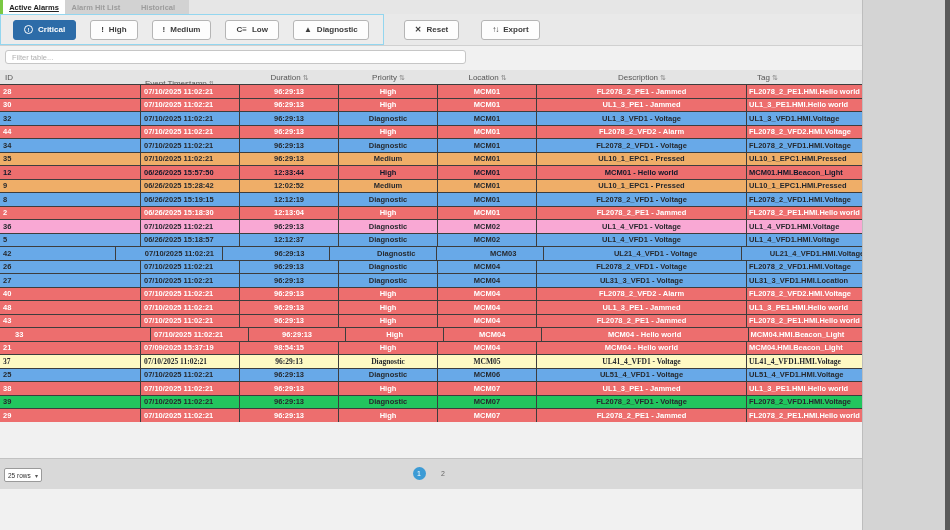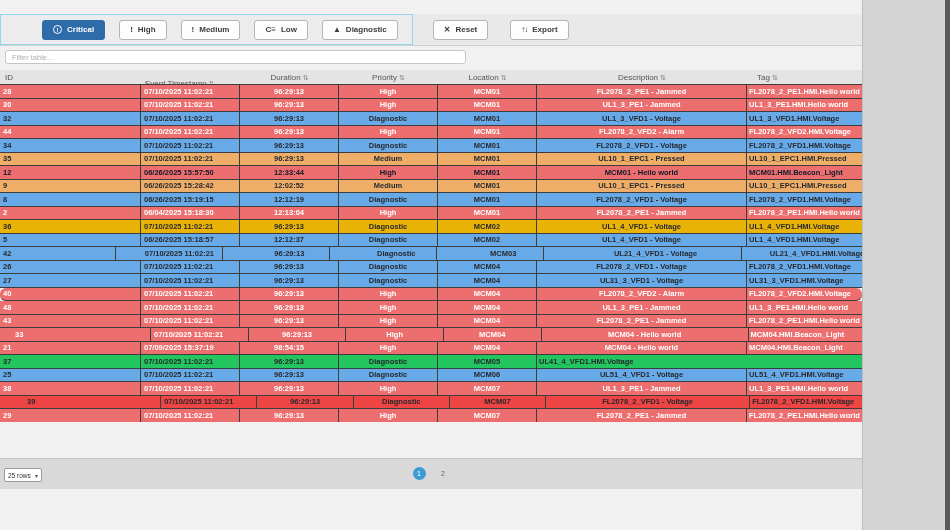--- a/index.html
+++ b/index.html
@@ -15,21 +15,21 @@
          font-size:7.5px; font-weight:bold; color:#9c9c9c; background:#d2d2d2; cursor:pointer; }
   .tab.active { background:#ffffff; color:#222; }
   .tab.active span { text-decoration:underline; }
 
   
   .toolbar { position:absolute; left:0; top:14px; width:862px; height:32px; background:#e9e9e9; display:flex; align-items:center; border-bottom:1px solid #d0d0d0; }
   .filter-group { height:31px; display:flex; align-items:center; gap:14px; padding:0 14px 0 12px; border:1px solid #93d6ef; background:#ececec; }
   .btn { height:20px; display:inline-flex; align-items:center; gap:5px; padding:0 10px; background:#fdfdfd;
          border:1px solid #b5b5b5; border-radius:3px; font-size:8px; font-weight:bold; color:#3c3c3c; cursor:pointer; white-space:nowrap; }
   .btn .ic { font-size:8px; font-weight:bold; }
-  .btn.primary { color:#fff;margin-left:29px; }
+  .btn.primary { color:#fff; }
   .circle-ic { width:9px; height:9px; border:1px solid #fff; border-radius:50%; display:inline-flex; align-items:center; justify-content:center; font-size:6px; color:#fff; }
   .toolbar .sep { width:20px; }
   .toolbar .sep2 { width:22px; }
 
   
   .filter-input { position:absolute; left:5px; top:50px; width:461px; height:14px; border:1px solid #c6c6c6; border-radius:3px;
                   background:#fff; font-size:7.5px; padding:0 6px; color:#444; font-family:"Liberation Sans", sans-serif; }
   .filter-input::placeholder { color:#b0b0b0; }
 
   
@@ -53,20 +53,32 @@
   .rows-select .arrow { font-size:6px; color:#555; }
   .pager { position:absolute; left:0; top:8px; width:862px; display:flex; justify-content:center; gap:11px; align-items:center; }
   .page { font-size:7px; color:#666; cursor:pointer; min-width:13px; text-align:center; }
   .page.active { width:13px; height:13px; border-radius:50%; color:#fff; display:flex; align-items:center; justify-content:center; }
 </style>
 </head>
 <body>
 
 <div class="stage">
 
+  <div class="tabbar">
+    <div class="tab-accent" style="background: rgb(122, 201, 67);"></div>
+    <div class="tab active">
+        <span>Active Alarms</span>
+      </div>
+    <div class="tab">
+        <span>Alarm Hit List</span>
+      </div>
+    <div class="tab">
+        <span>Historical</span>
+      </div>
+  </div>
 
   <div class="toolbar">
     <div class="filter-group" style="border-color: rgb(147, 214, 239);">
       <button class="btn primary" style="background: rgb(45, 108, 168); border-color: rgb(45, 108, 168);">
         <span class="circle-ic">!</span>
         <span>Critical</span>
       </button>
       <button class="btn">
         <span class="ic">!</span>
         <span>High</span>
@@ -205,28 +217,28 @@
       <div class="td c-id al">8</div>
       <div class="td c-ts al">06/26/2025 15:19:15</div>
       <div class="td c-dur ac">12:12:19</div>
       <div class="td c-pri ac">Diagnostic</div>
       <div class="td c-loc ac">MCM01</div>
       <div class="td c-desc ac">FL2078_2_VFD1 - Voltage</div>
       <div class="td c-tag atag">FL2078_2_VFD1.HMI.Voltage</div>
     </div>
       <div class="tr" style="background: rgb(237, 110, 110); color: rgb(255, 255, 255);">
       <div class="td c-id al">2</div>
-      <div class="td c-ts al">06/04/2025 15:18:30</div>
+      <div class="td c-ts al">06/26/2025 15:18:30</div>
       <div class="td c-dur ac">12:13:04</div>
       <div class="td c-pri ac">High</div>
       <div class="td c-loc ac">MCM01</div>
       <div class="td c-desc ac">FL2078_2_PE1 - Jammed</div>
       <div class="td c-tag atag">FL2078_2_PE1.HMI.Hello world</div>
     </div>
-      <div class="tr" style="background: #eab308; color: rgb(38, 41, 46); justify-content: center;">
+      <div class="tr" style="background: #f9a8d4; color: rgb(38, 41, 46); justify-content: center;">
       <div class="td c-id al">36</div>
       <div class="td c-ts al">07/10/2025 11:02:21</div>
       <div class="td c-dur ac">96:29:13</div>
       <div class="td c-pri ac">Diagnostic</div>
       <div class="td c-loc ac">MCM02</div>
       <div class="td c-desc ac">UL1_4_VFD1 - Voltage</div>
       <div class="td c-tag atag">UL1_4_VFD1.HMI.Voltage</div>
     </div>
       <div class="tr" style="background: rgb(104, 169, 232); color: rgb(38, 41, 46);">
       <div class="td c-id al">5</div>
@@ -255,23 +267,23 @@
       <div class="td c-desc ac">FL2078_2_VFD1 - Voltage</div>
       <div class="td c-tag atag">FL2078_2_VFD1.HMI.Voltage</div>
     </div>
       <div class="tr" style="background: rgb(104, 169, 232); color: rgb(38, 41, 46);">
       <div class="td c-id al">27</div>
       <div class="td c-ts al">07/10/2025 11:02:21</div>
       <div class="td c-dur ac">96:29:13</div>
       <div class="td c-pri ac">Diagnostic</div>
       <div class="td c-loc ac">MCM04</div>
       <div class="td c-desc ac">UL31_3_VFD1 - Voltage</div>
-      <div class="td c-tag atag">UL31_3_VFD1.HMI.Voltage</div>
-    </div>
-      <div class="tr" style="background: rgb(237, 110, 110); color: rgb(255, 255, 255); border-radius: 6px;">
+      <div class="td c-tag atag">UL31_3_VFD1.HMI.Location</div>
+    </div>
+      <div class="tr" style="background: rgb(237, 110, 110); color: rgb(255, 255, 255);">
       <div class="td c-id al">40</div>
       <div class="td c-ts al">07/10/2025 11:02:21</div>
       <div class="td c-dur ac">96:29:13</div>
       <div class="td c-pri ac">High</div>
       <div class="td c-loc ac">MCM04</div>
       <div class="td c-desc ac">FL2078_2_VFD2 - Alarm</div>
       <div class="td c-tag atag">FL2078_2_VFD2.HMI.Voltage</div>
     </div>
       <div class="tr" style="background: rgb(237, 110, 110); color: rgb(255, 255, 255);">
       <div class="td c-id al">48</div>
@@ -302,47 +314,48 @@
     </div>
       <div class="tr" style="background: rgb(237, 110, 110); color: rgb(255, 255, 255);">
       <div class="td c-id al">21</div>
       <div class="td c-ts al">07/09/2025 15:37:19</div>
       <div class="td c-dur ac">98:54:15</div>
       <div class="td c-pri ac">High</div>
       <div class="td c-loc ac">MCM04</div>
       <div class="td c-desc ac">MCM04 - Hello world</div>
       <div class="td c-tag atag">MCM04.HMI.Beacon_Light</div>
     </div>
-      <div class="tr" style="background: #22c55e; color: rgb(38, 41, 46);">
+      <div class="tr" style="background: #fef9c3; color: rgb(38, 41, 46); font-family: Liberation Serif, serif;">
       <div class="td c-id al">37</div>
       <div class="td c-ts al">07/10/2025 11:02:21</div>
       <div class="td c-dur ac">96:29:13</div>
       <div class="td c-pri ac">Diagnostic</div>
       <div class="td c-loc ac">MCM05</div>
+      <div class="td c-desc ac">UL41_4_VFD1 - Voltage</div>
       <div class="td c-tag atag">UL41_4_VFD1.HMI.Voltage</div>
     </div>
       <div class="tr" style="background: rgb(104, 169, 232); color: rgb(38, 41, 46);">
       <div class="td c-id al">25</div>
       <div class="td c-ts al">07/10/2025 11:02:21</div>
       <div class="td c-dur ac">96:29:13</div>
       <div class="td c-pri ac">Diagnostic</div>
       <div class="td c-loc ac">MCM06</div>
       <div class="td c-desc ac">UL51_4_VFD1 - Voltage</div>
       <div class="td c-tag atag">UL51_4_VFD1.HMI.Voltage</div>
     </div>
       <div class="tr" style="background: rgb(237, 110, 110); color: rgb(255, 255, 255);">
       <div class="td c-id al">38</div>
       <div class="td c-ts al">07/10/2025 11:02:21</div>
       <div class="td c-dur ac">96:29:13</div>
       <div class="td c-pri ac">High</div>
       <div class="td c-loc ac">MCM07</div>
       <div class="td c-desc ac">UL1_3_PE1 - Jammed</div>
       <div class="td c-tag atag">UL1_3_PE1.HMI.Hello world</div>
     </div>
-      <div class="tr" style="background: #ef4444; color: rgb(38, 41, 46); padding-left: 24px;">
+      <div class="tr" style="background: #22c55e; color: rgb(38, 41, 46);">
       <div class="td c-id al">39</div>
       <div class="td c-ts al">07/10/2025 11:02:21</div>
       <div class="td c-dur ac">96:29:13</div>
       <div class="td c-pri ac">Diagnostic</div>
       <div class="td c-loc ac">MCM07</div>
       <div class="td c-desc ac">FL2078_2_VFD1 - Voltage</div>
       <div class="td c-tag atag">FL2078_2_VFD1.HMI.Voltage</div>
     </div>
       <div class="tr" style="background: rgb(237, 110, 110); color: rgb(255, 255, 255);">
       <div class="td c-id al">29</div>

